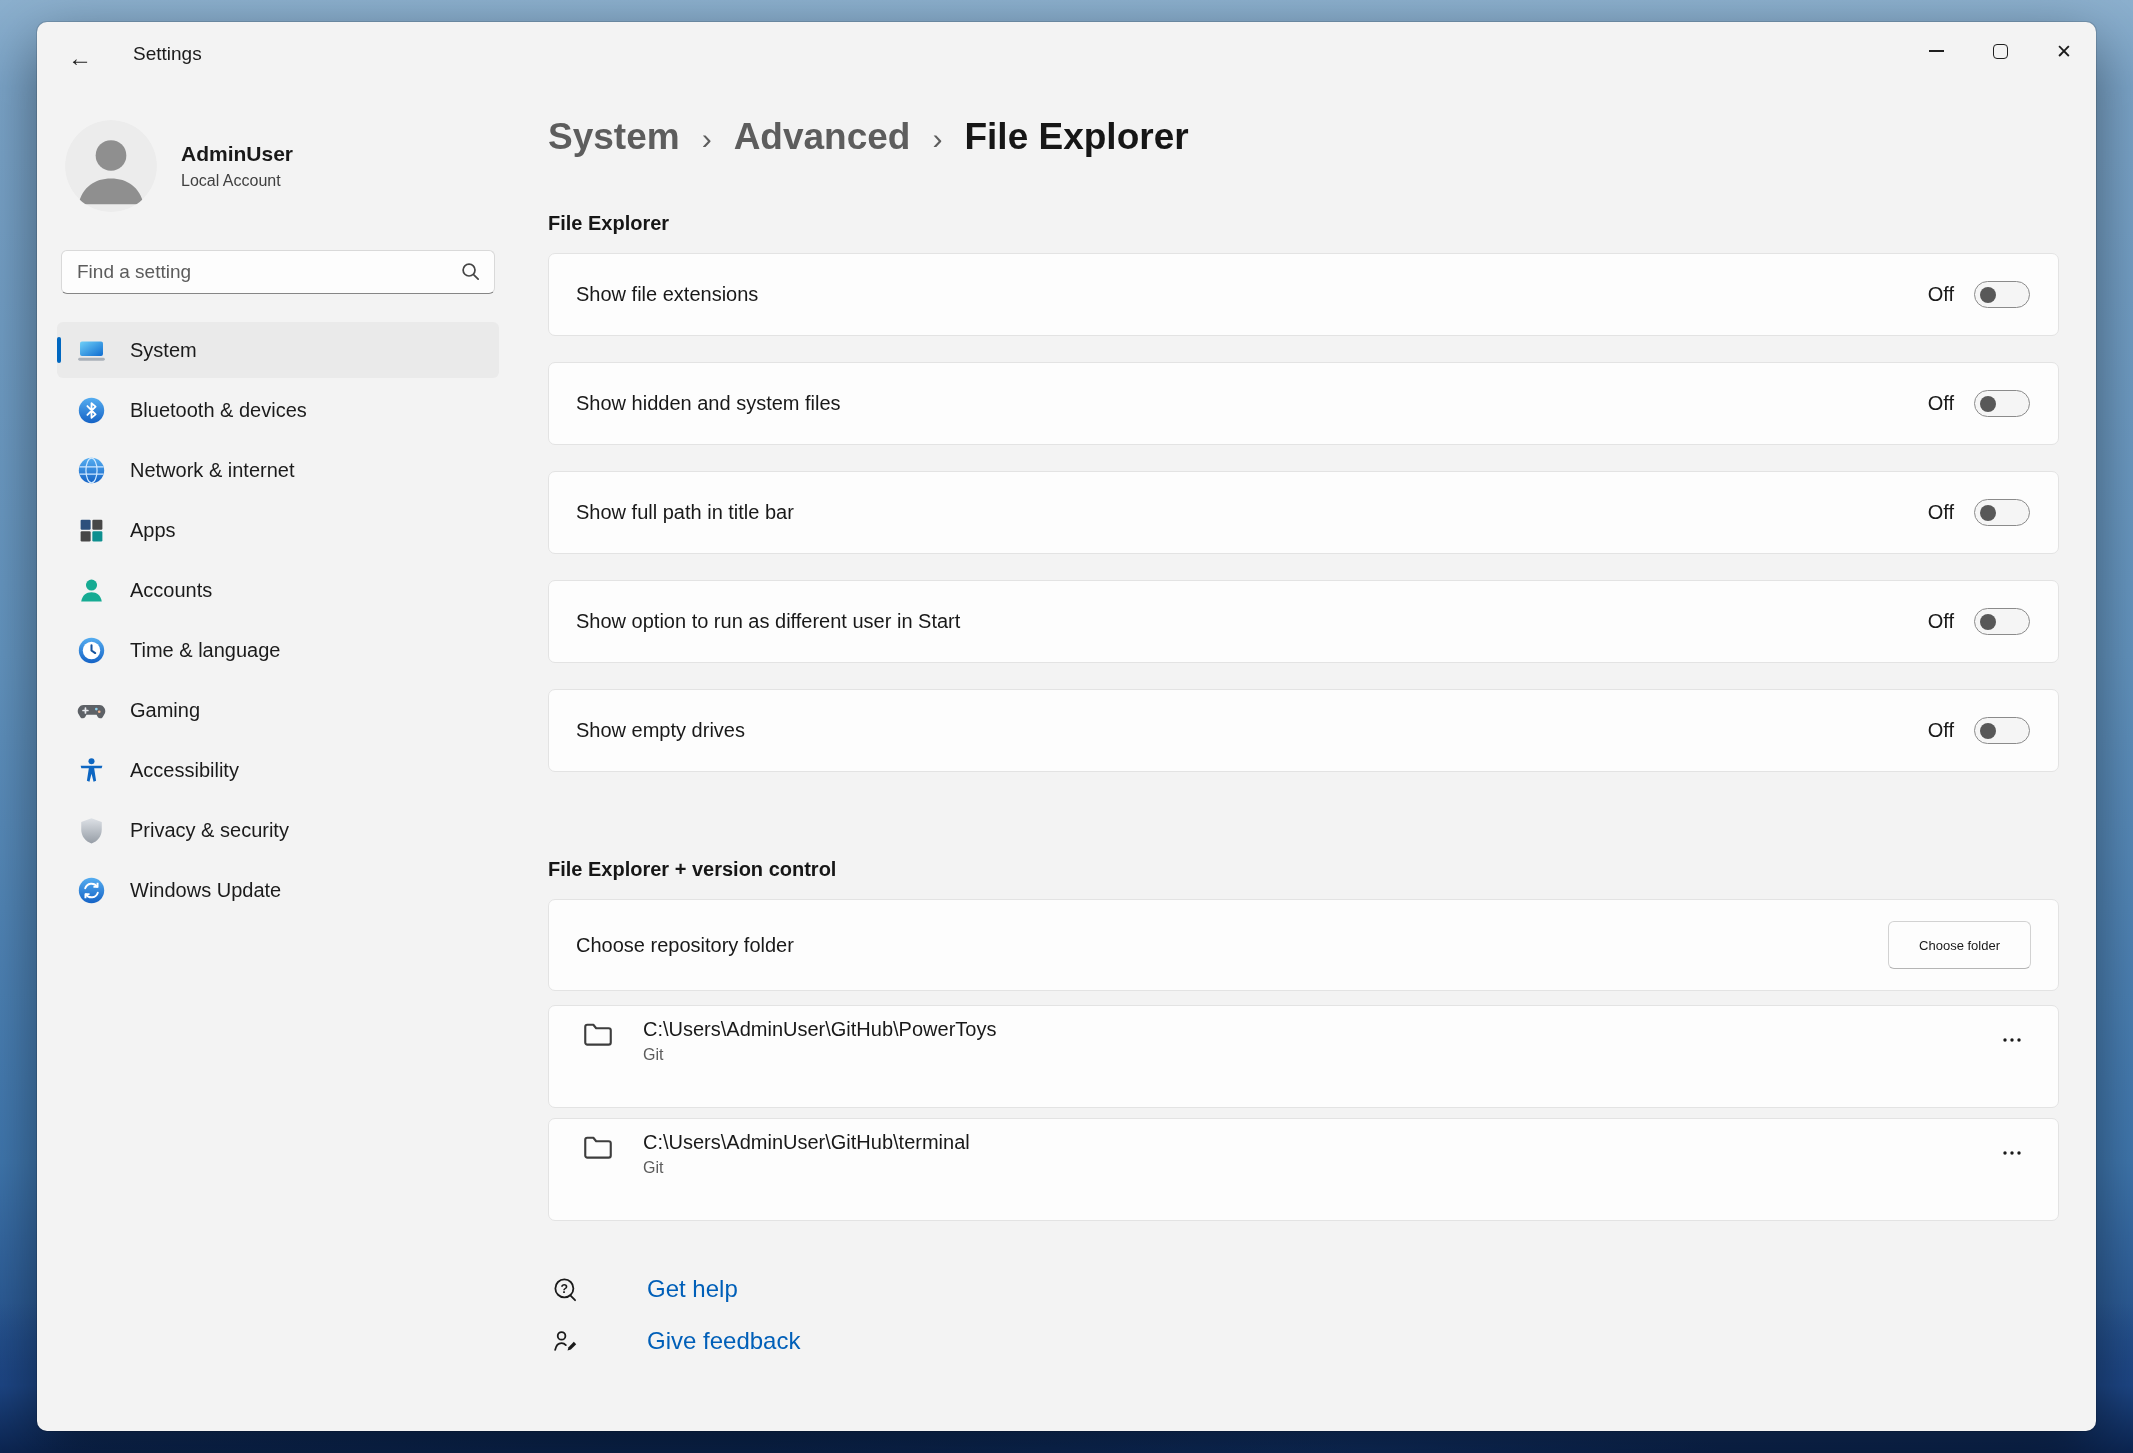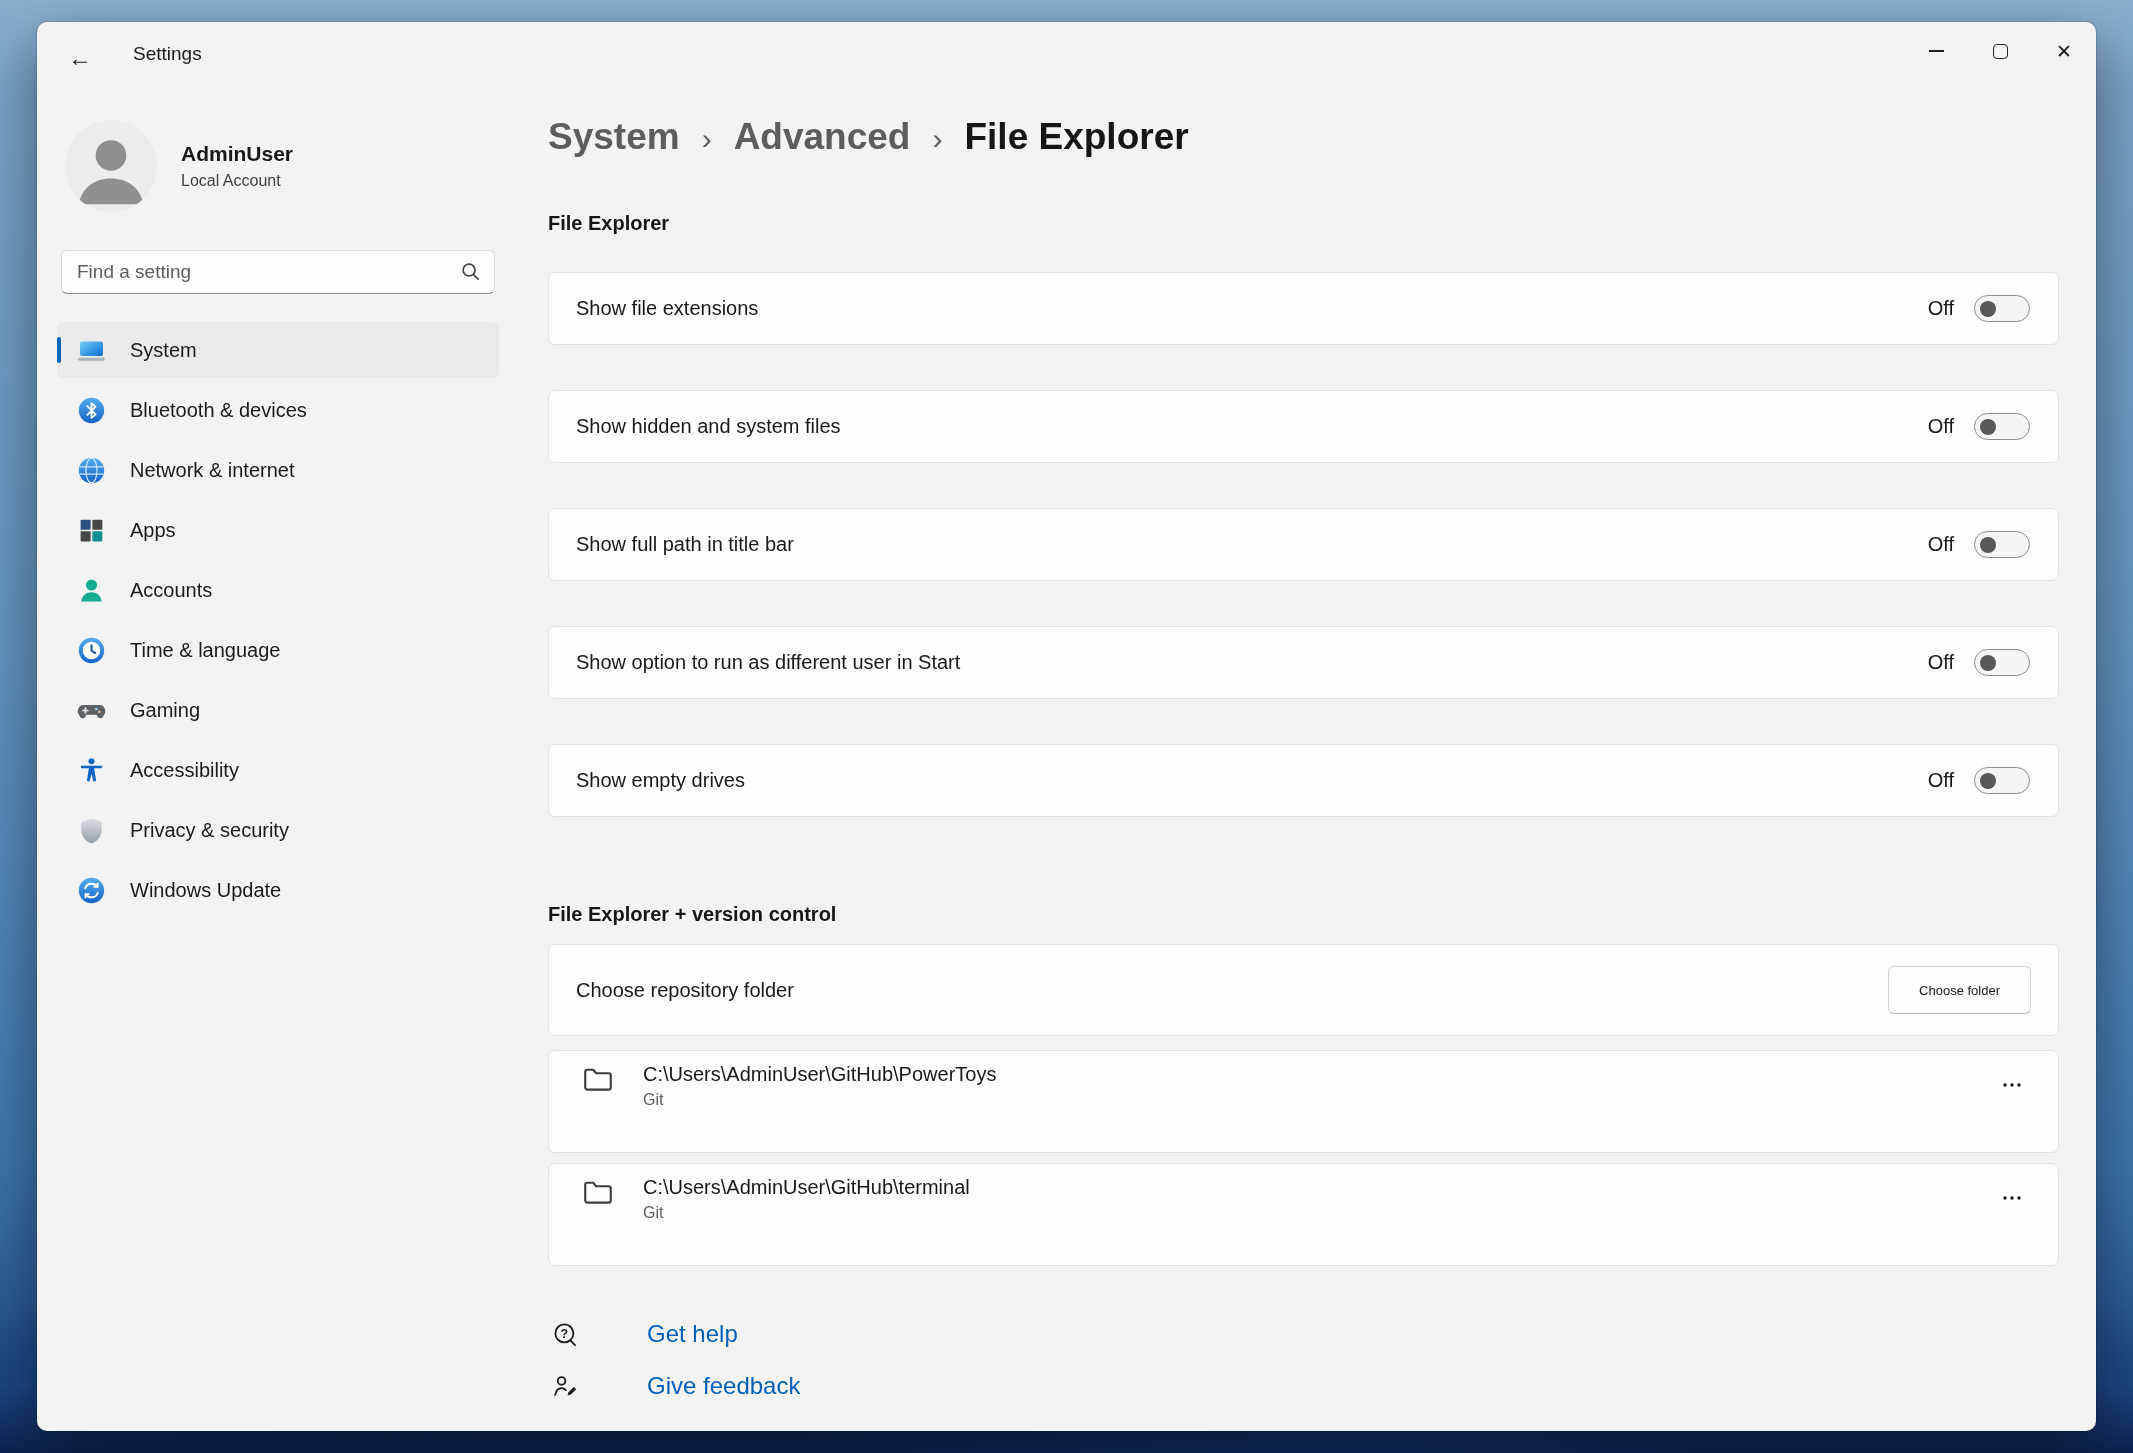--- a/index.html
+++ b/index.html
@@ -85,23 +85,22 @@
 
   .section-title { font-size: 20px; font-weight: 700; color: #161616; }
   .section-title.first { margin-top: 54px; }
   .section-title.second { margin-top: 86px; }
 
   .cards { display: flex; flex-direction: column; gap: 26px; margin-top: 18px; }
   .card {
     background: #fdfdfd; border: 1px solid #e3e3e3; border-radius: 7px;
   }
   .toggle-card {
-    height: 73px; display: flex; align-items: center; justify-content: space-between;
+    height: 83px; display: flex; align-items: center; justify-content: space-between;
     padding: 0 28px 0 27px;
-    margin-top: 19px;
   }
   .card-label { font-size: 20px; color: #191919; }
   .toggle-group { display: flex; align-items: center; gap: 20px; justify-content: center; }
   .toggle-state { font-size: 20px; color: #191919; }
   .toggle {
     width: 56px; height: 27px; border: 1px solid #8b8b8b; border-radius: 16px;
     background: #f5f5f5; position: relative; cursor: pointer; flex: 0 0 auto;
   }
   .knob {
     position: absolute; left: 5px; top: 50%; transform: translateY(-50%);

